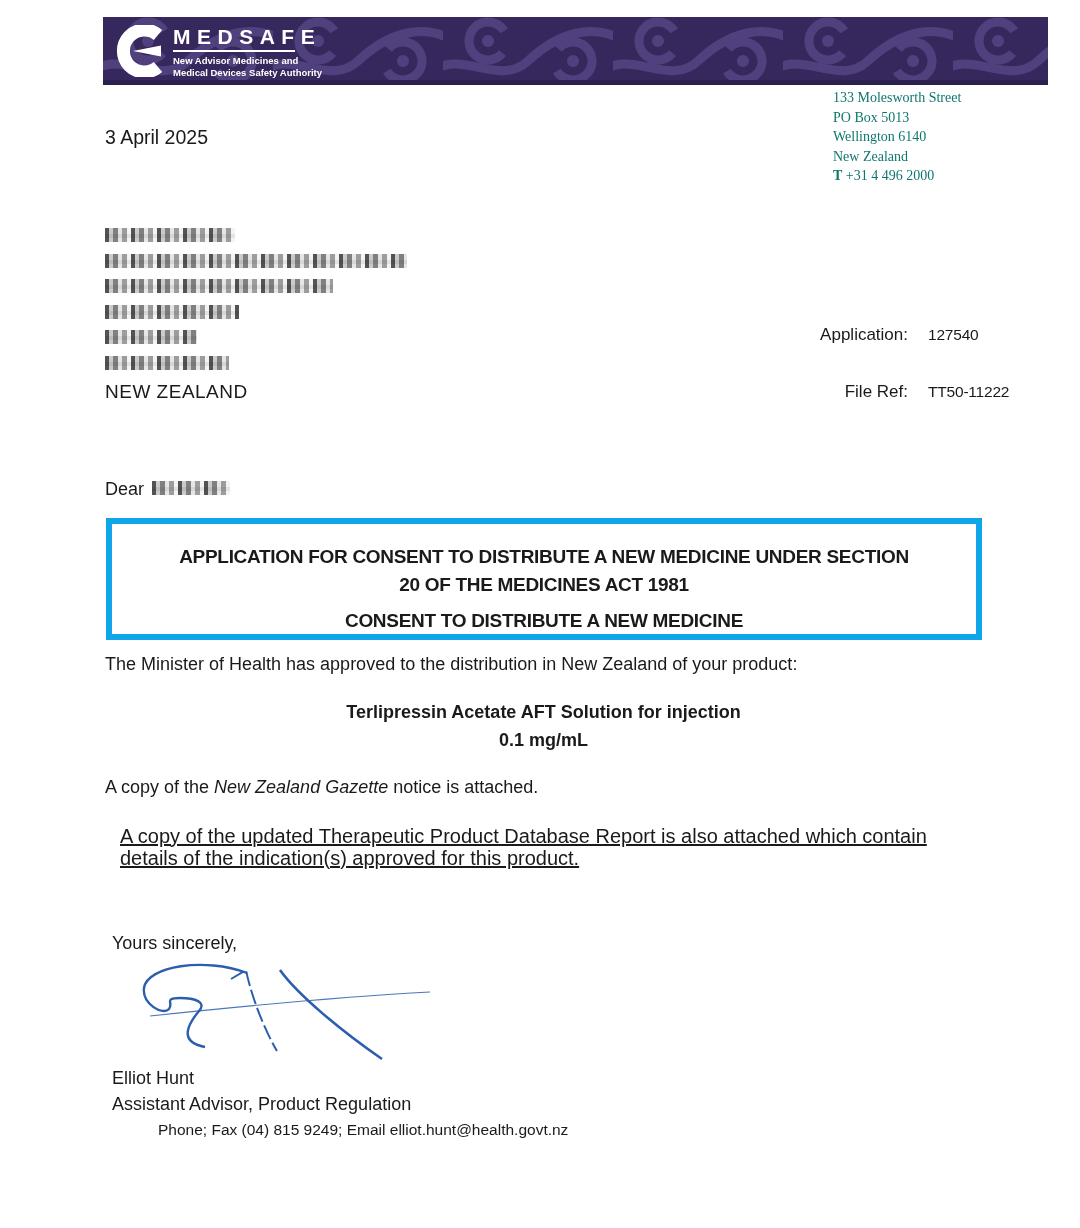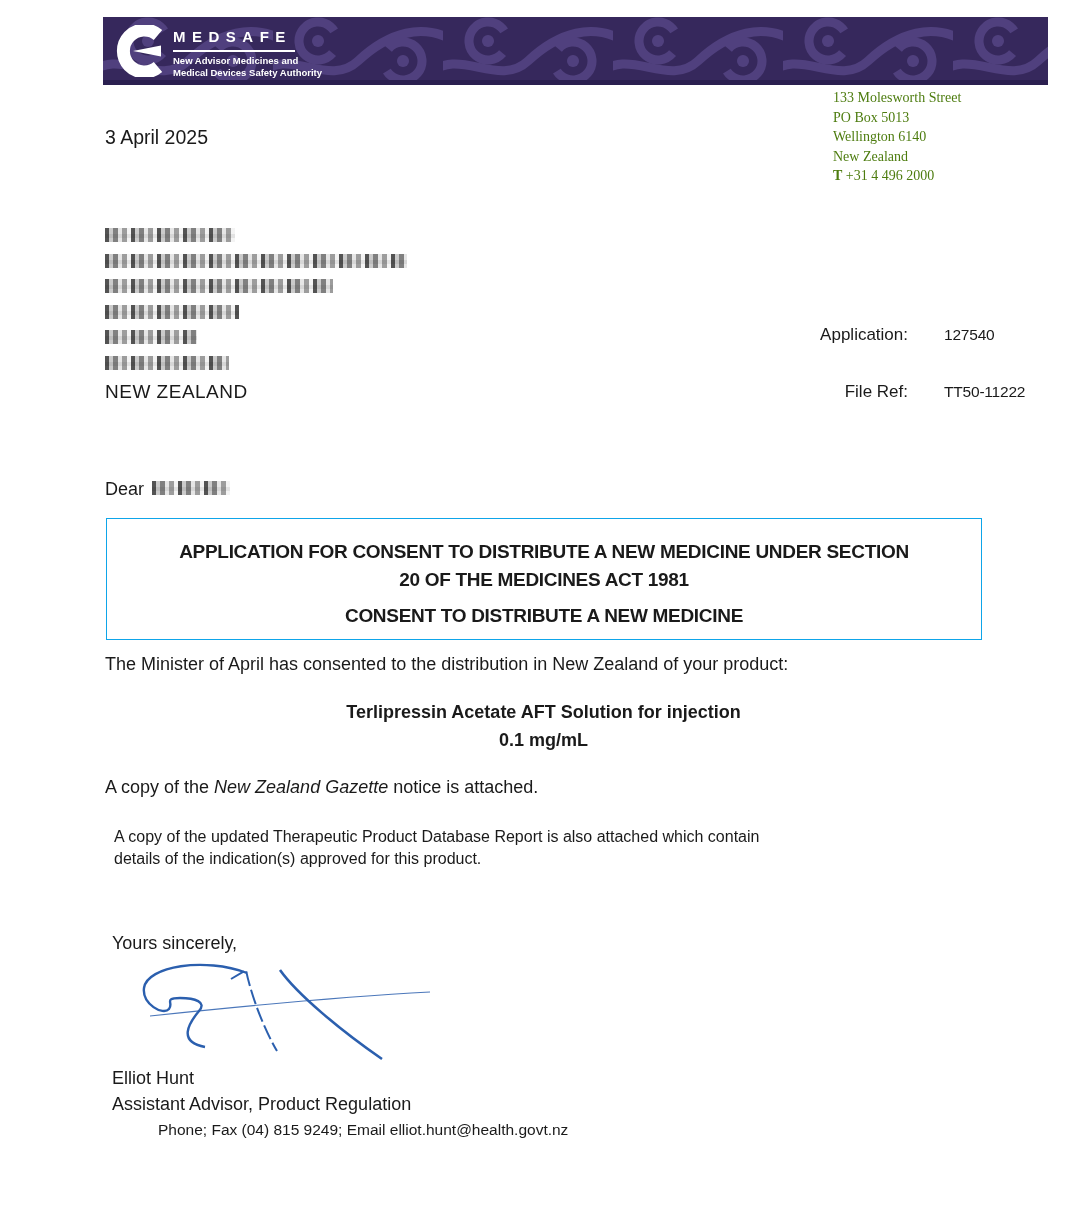--- a/index.html
+++ b/index.html
@@ -19,31 +19,31 @@
     position: absolute;
     left: 103px; top: 17px;
     width: 945px; height: 68px;
     background: #36285c;
     overflow: hidden;
   }
   .banner svg.koru { position: absolute; left: 0; top: 0; }
   .logo-mark { position: absolute; left: 8px; top: 8px; width: 56px; height: 52px; }
   .logo-text { position: absolute; left: 70px; top: 9px; color: #ffffff; }
   .logo-title {
-    font-size: 15px; font-weight: 700; letter-spacing: 6.5px;
+    font-size: 21px; font-weight: 700; letter-spacing: 6.5px;
     line-height: 22px; white-space: nowrap;
   }
   .logo-rule { width: 122px; height: 2px; background: #ffffff; margin: 2px 0 3px 0; }
   .logo-sub { font-size: 9.5px; font-weight: 700; line-height: 12px; white-space: nowrap; }
 
   
   .sender {
     position: absolute; left: 833px; top: 88px;
     font-family: "Liberation Serif", serif;
-    font-size: 14px; line-height: 19.5px; color: #4d7c0f;
+    font-size: 14px; line-height: 19.5px; color: #0f766e;
   }
   .sender .bold { font-weight: 700; }
 
   
   .date { position: absolute; left: 105px; top: 126px; font-size: 19.5px; }
 
   
   .recipient { position: absolute; left: 105px; top: 228px; }
   .redacted {
     display: block; height: 14px; margin-bottom: 11.5px;
@@ -53,46 +53,46 @@
         rgba(230,230,230,.45) 22px 26px),
       repeating-linear-gradient(0deg, rgba(255,255,255,.3) 0 4px, rgba(0,0,0,.12) 4px 8px, rgba(255,255,255,.2) 8px 11px);
   }
   .redacted.inline { display: inline-block; margin: 0 0 0 8px; vertical-align: baseline; }
   .recipient-country { font-size: 19px; margin-top: 9px; letter-spacing: 0.5px; }
 
   
   .refblock { position: absolute; left: 780px; top: 293px; font-size: 17px; }
   .refrow { display: flex; align-items: baseline; margin-bottom: 5px; }
   .reflabel { width: 128px; text-align: right; margin-top: 32px; }
-  .refvalue { margin-left: 36px; font-size: 15.5px; letter-spacing: -0.2px; }
+  .refvalue { margin-left: 20px; font-size: 15.5px; letter-spacing: -0.2px; }
 
   
   .salutation { position: absolute; left: 105px; top: 479px; font-size: 18px; }
   .salutation .redacted.inline { width: 78px; }
 
   
   .notice-box {
     position: absolute; left: 106px; top: 518px;
     width: 876px; height: 122px;
-    border: 1px solid #0ea5e9;
+    border: 6px solid #0ea5e9;
     text-align: center;
     padding-top: 19px;
   }
   .notice-line {
     font-size: 19px; font-weight: 700; line-height: 28px; letter-spacing: -0.3px;
   }
   .notice-sub { margin-top: 8px; }
 
   
   .p1 { position: absolute; left: 105px; top: 654px; font-size: 18px; }
   .product { position: absolute; left: 105px; top: 698px; width: 877px; text-align: center; }
   .product div { font-size: 18px; font-weight: 700; line-height: 28px; }
   .p2 { position: absolute; left: 105px; top: 777px; font-size: 18px; }
   .p2 .italic { font-style: italic; }
-  .p3 { position: absolute; left: 114px; top: 826px; font-size: 16px; line-height: 21.5px; }
+  .p3 { position: absolute; left: 120px; top: 826px; font-size: 20px; line-height: 21.5px; text-decoration: underline; }
 
   
   .valediction { position: absolute; left: 112px; top: 933px; font-size: 18px; }
   .signature { position: absolute; left: 135px; top: 952px; width: 300px; height: 112px; }
   .sig-name { position: absolute; left: 112px; top: 1068px; font-size: 18px; text-align: right; }
   .sig-role { position: absolute; left: 112px; top: 1094px; font-size: 18px; }
   .sig-contact { position: absolute; left: 112px; top: 1121px; font-size: 15.5px; margin-left: 46px; }
 </style>
 </head>
 <body>
@@ -164,21 +164,21 @@
   <div class="salutation">
     <span>Dear</span><span class="redacted inline"></span>
   </div>
 
   <div class="notice-box">
     <div class="notice-line">APPLICATION FOR CONSENT TO DISTRIBUTE A NEW MEDICINE UNDER SECTION</div>
     <div class="notice-line">20 OF THE MEDICINES ACT 1981</div>
     <div class="notice-line notice-sub">CONSENT TO DISTRIBUTE A NEW MEDICINE</div>
   </div>
 
-  <div class="p1">The Minister of April has consented to the distribution in New Zealand of your product:</div>
+  <div class="p1">The Minister of Health has approved to the distribution in New Zealand of your product:</div>
 
   <div class="product">
     <div>Terlipressin Acetate AFT Solution for injection</div>
     <div>0.1 mg/mL</div>
   </div>
 
   <div class="p2">
     <span>A copy of the </span><span class="italic">New Zealand Gazette</span><span> notice is attached.</span>
   </div>
 

